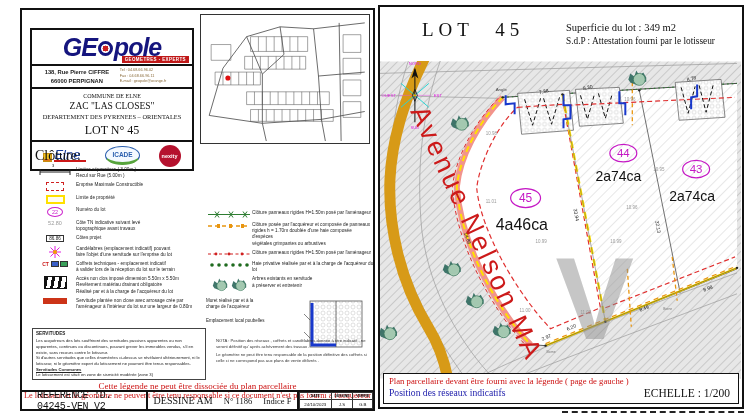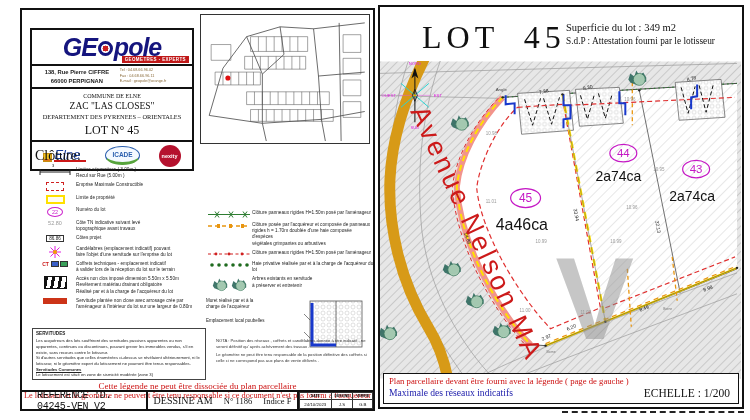--- a/index.html
+++ b/index.html
@@ -79,21 +79,21 @@
   .lf-sec { flex:1; display:flex; align-items:center; justify-content:space-around; font-family:"Liberation Serif",serif; }
   .lf-sec .s1 { font-size:10px; } .lf-sec .s2,.lf-sec .s3 { font-size:8.5px; }
   .lf-tab { width:76px; border-left:2px solid #111; }
   .lf-tab table { width:100%; height:100%; border-collapse:collapse; }
   .lf-tab th { font-size:3.4px; font-weight:bold; border:0.5px solid #333; text-align:center; }
   .lf-tab td { font-size:4.4px; border:0.5px solid #333; text-align:center; }
 
   
   .right-panel { position:absolute; left:378px; top:5px; width:366px; height:404px; border:2.5px solid #111; background:#fff; }
   .plan-header { position:absolute; left:0; top:0; width:100%; height:54px; background:#fff; z-index:4; }
-  .plan-title { position:absolute; left:42px; top:12px; font-family:"Liberation Serif",serif; font-size:32px;
+  .plan-title { position:absolute; left:42px; top:12px; font-family:"Liberation Serif",serif; font-size:19px;
                 letter-spacing:5px; word-spacing:12px; color:#111; }
   .plan-sup { position:absolute; left:186px; top:13px; font-family:"Liberation Serif",serif; line-height:1.45; }
   .plan-sup .p1 { font-size:10.5px; } .plan-sup .p2 { font-size:9.3px; }
   .plan-svg { position:absolute; left:0; top:54px; width:361px; height:318px; }
   .plan-footer { position:absolute; left:3px; right:3px; bottom:3px; height:31px; border:1.5px solid #111;
                  background:#fff; z-index:5; padding:2px 5px; font-family:"Liberation Serif",serif; }
   .plan-footer .f1 { color:#cc1111; font-size:8.7px; }
   .plan-footer .f2 { color:#1a1aaa; font-size:9.6px; margin-top:1px; }
   .plan-footer .fscale { position:absolute; right:8px; bottom:4px; color:#111; font-size:11.5px; }
   .sheet-dash { position:absolute; left:562px; top:411px; width:182px; border-top:2.5px dashed #222; }
@@ -533,19 +533,19 @@
 
       <text x="116" y="30" font-size="4.4" fill="#444">Angle</text>
       <text x="167" y="292" font-size="3.4" fill="#777">Borne</text>
       <text x="284" y="249" font-size="3.4" fill="#777">Borne</text>
 
       <text transform="translate(30,50) rotate(65)" font-size="27" letter-spacing="3" fill="#cc1a1a" font-family="Liberation Serif, serif">Avenue Nelson MA</text>
     </svg>
 
     <div class="plan-footer">
       <div class="f1">Plan parcellaire devant être fourni avec la légende ( page de gauche )</div>
-      <div class="f2">Maximale des réseaux indicatifs</div>
+      <div class="f2">Position des réseaux indicatifs</div>
       <div class="fscale">ECHELLE : 1/200</div>
     </div>
   </div>
 
   <div class="sheet-dash"></div>
 </div>
 
 </body></html>

